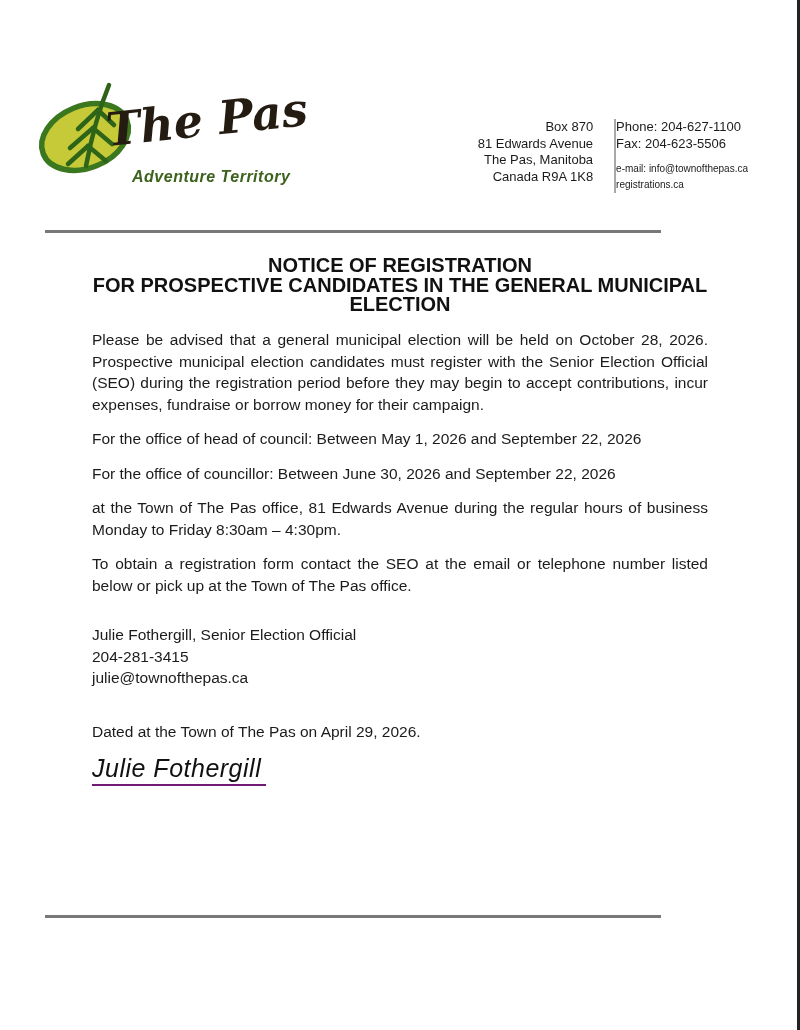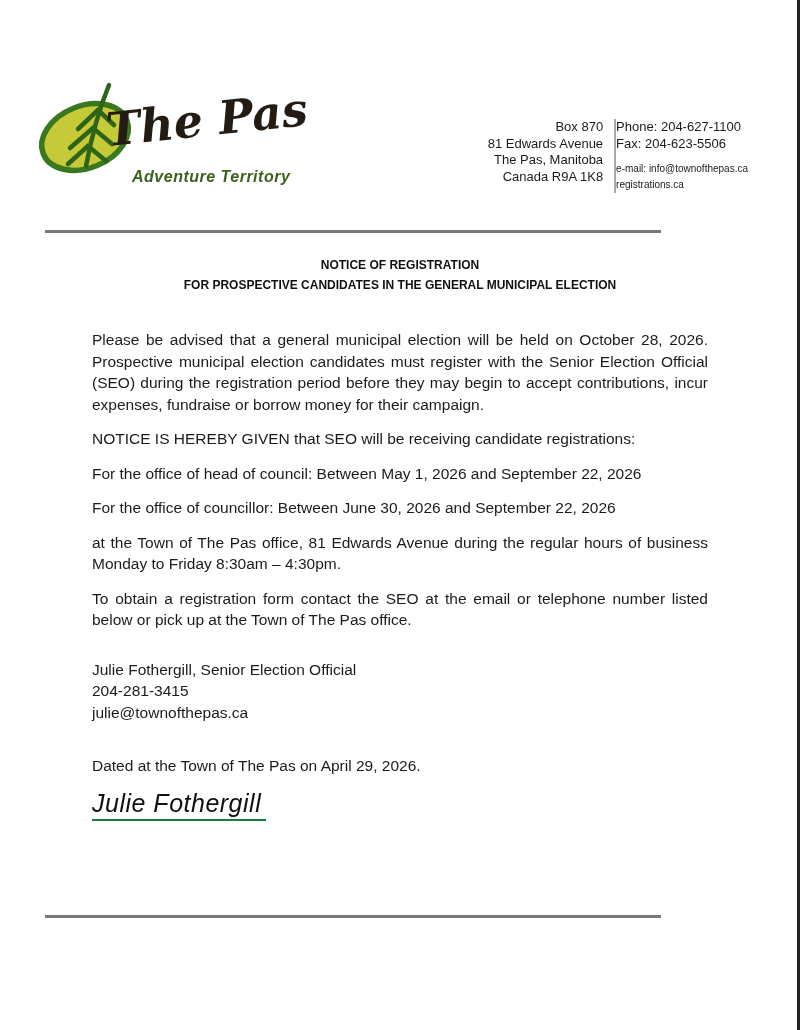--- a/index.html
+++ b/index.html
@@ -24,21 +24,21 @@
     position: absolute;
     top: 119px;
     right: 52px;
     display: flex;
     align-items: stretch;
   }
   .addr-col1 {
     text-align: right;
     font-size: 13px;
     line-height: 16.5px;
-    padding-right: 11px;
+    padding-right: 21px;
     white-space: nowrap;
   }
   .addr-divider { width: 2px; background: #a9a9a9; }
   .addr-col2 {
     font-size: 13px;
     line-height: 16.5px;
     white-space: nowrap;
   }
   .email-group { margin-top: 9px; font-size: 10px; line-height: 16px; }
 
@@ -51,21 +51,21 @@
   }
   .rule-top { top: 230px; }
   .rule-bottom { top: 915px; }
 
   .title {
     position: absolute;
     top: 256px;
     left: 92px;
     width: 616px;
     text-align: center;
-    font-size: 12px;
+    font-size: 20px;
     font-weight: bold;
     line-height: 19.5px;
     color: #111111;
   }
 
   .content {
     position: absolute;
     top: 329px;
     left: 92px;
     width: 616px;
@@ -78,21 +78,21 @@
   .contact-block { margin-bottom: 32px; }
   .contact-block div { line-height: 21.5px; }
   .dated { margin-bottom: 12px !important; }
 
   .sig-name {
     display: inline-block;
     font-size: 25px;
     font-style: italic;
     line-height: 28px;
     letter-spacing: 0.5px;
-    border-bottom: 2px solid #15803d;
+    border-bottom: 2px solid #701a75;
     padding: 0 5px 2px 0;
     margin-bottom: 0;
     color: #111111;
   }
   .sig-line { line-height: 20px; }
 </style>
 </head>
 <body>
 
 <div class="page">
@@ -136,21 +136,20 @@
 
   <div class="rule rule-top"></div>
 
   <div class="title">
     <div>NOTICE OF REGISTRATION</div>
     <div>FOR PROSPECTIVE CANDIDATES IN THE GENERAL MUNICIPAL ELECTION</div>
   </div>
 
   <div class="content">
     <p class="justify">Please be advised that a general municipal election will be held on October 28, 2026. Prospective municipal election candidates must register with the Senior Election Official (SEO) during the registration period before they may begin to accept contributions, incur expenses, fundraise or borrow money for their campaign.</p>
-    <p>NOTICE IS HEREBY GIVEN that SEO will be receiving candidate registrations:</p>
     <p>For the office of head of council: Between May 1, 2026 and September 22, 2026</p>
     <p>For the office of councillor: Between June 30, 2026 and September 22, 2026</p>
     <p class="justify">at the Town of The Pas office, 81 Edwards Avenue during the regular hours of business Monday to Friday 8:30am – 4:30pm.</p>
     <p class="justify mb-lg">To obtain a registration form contact the SEO at the email or telephone number listed below or pick up at the Town of The Pas office.</p>
 
     <div class="contact-block">
       <div>Julie Fothergill, Senior Election Official</div>
       <div>204-281-3415</div>
       <div>julie@townofthepas.ca</div>
     </div>

